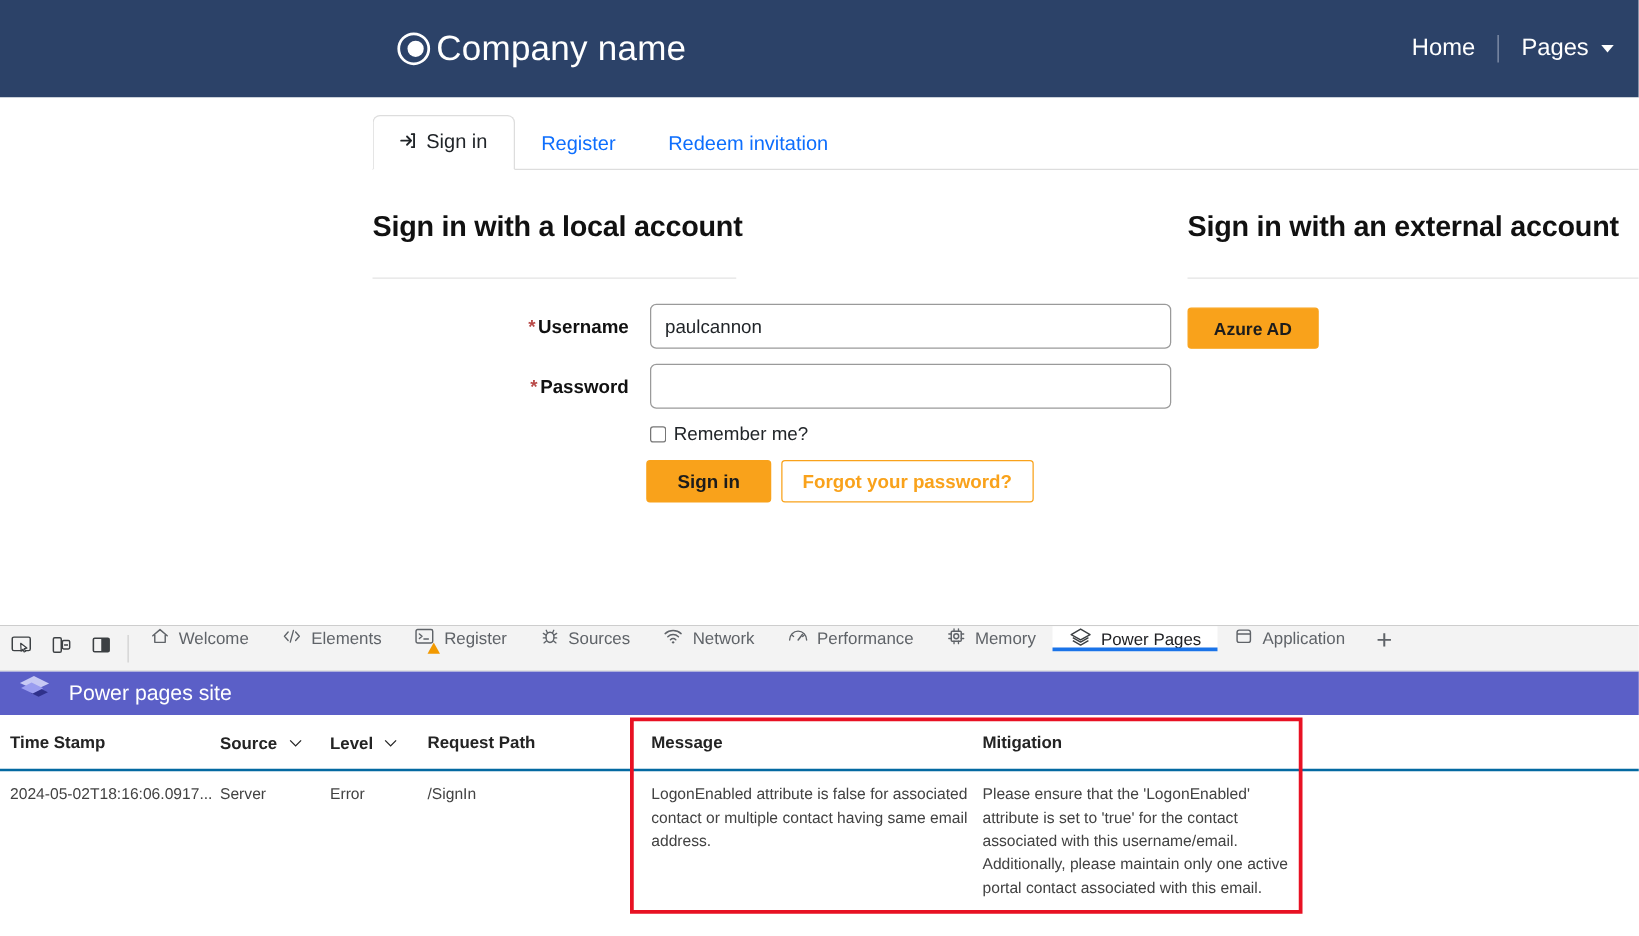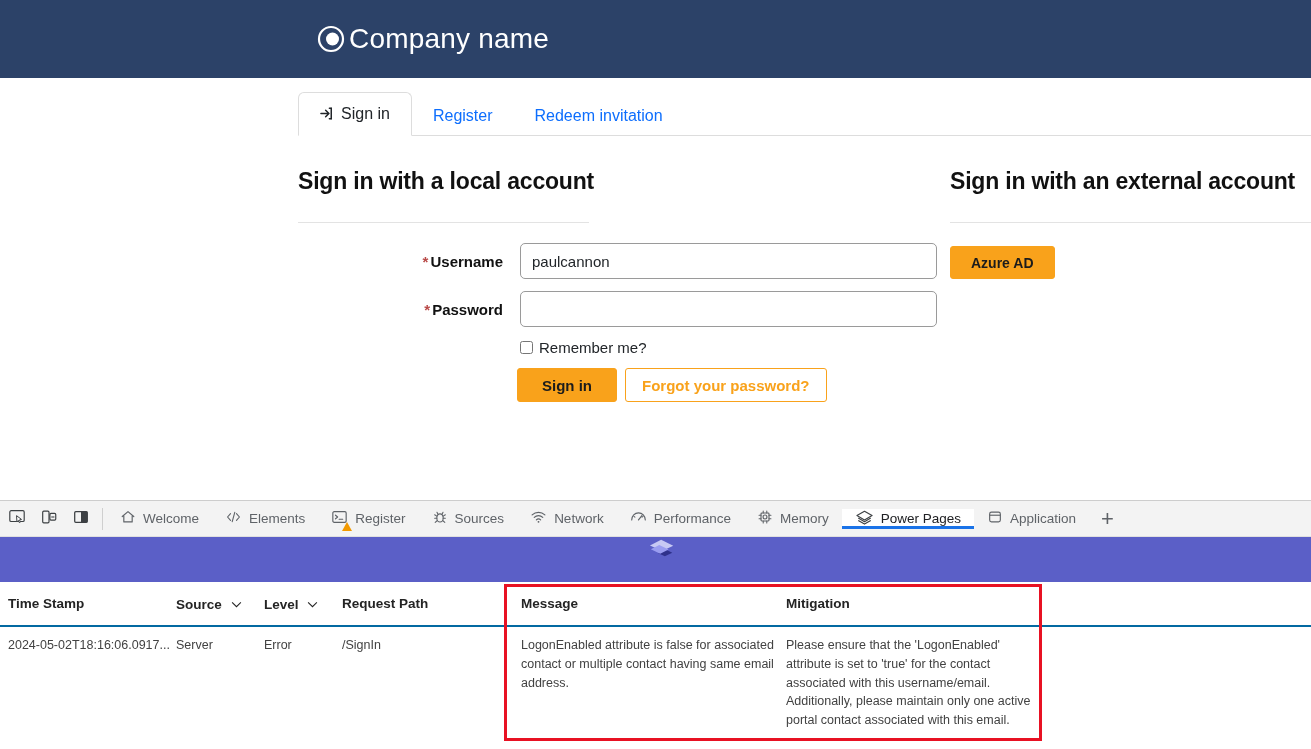--- a/index.html
+++ b/index.html
@@ -264,21 +264,21 @@
     padding: 0 12px 0 8px;
     height: 100%;
   }
   .dt-vsep {
     width: 1px; height: 22px;
     background: #cfcfcf;
     margin-right: 4px;
   }
   .dt-tabs {
     display: flex;
-    align-items: center;
+    align-items: flex-start;
     height: 100%;
   }
   .dt-tab {
     display: flex;
     align-items: center;
     gap: 7px;
     padding: 0 13px;
     font-size: 13.5px;
     color: #5f6368;
     cursor: pointer;
@@ -301,27 +301,26 @@
     color: #5f6368;
     padding: 0 12px;
     cursor: pointer;
     line-height: 1;
     display: flex;
     align-items: center;
   }
 
   
   .pp-banner {
-    height: 45px;
+    height: 35px;
     background: #5b5fc7;
     display: flex;
     align-items: center;
     gap: 11px;
     padding-left: 14px;
-    flex-direction: column;
   }
   .pp-banner-title {
     color: #ffffff;
     font-size: 17px;
   }
 
   
   .pp-table { position: relative; width: 100%; }
   .pp-thead {
     display: flex;
@@ -368,20 +367,26 @@
 
 <div class="navbar">
   <div class="brand">
     <span class="brand-logo">
       <svg width="30" height="30" viewBox="0 0 30 30">
         <circle cx="15" cy="15" r="12" fill="none" stroke="#ffffff" stroke-width="2.2"></circle>
         <circle cx="16.5" cy="15" r="6.5" fill="#ffffff"></circle>
       </svg>
     </span>
     <span class="brand-name">Company name</span>
+  </div>
+  <div class="nav-right">
+    <a class="nav-link" href="#">Home</a>
+    <span class="nav-sep"></span>
+    <a class="nav-link" href="#">Pages</a>
+    <span class="caret-down"></span>
   </div>
 </div>
 
 <div class="page">
 
   <div class="tabs">
     <div class="tab active">
       <span class="signin-icon">
         <svg width="15" height="15" viewBox="0 0 16 16">
           <path d="M1 8h8M6 4.5L9.5 8 6 11.5" fill="none" stroke="#212529" stroke-width="1.6" stroke-linecap="round" stroke-linejoin="round"></path>

